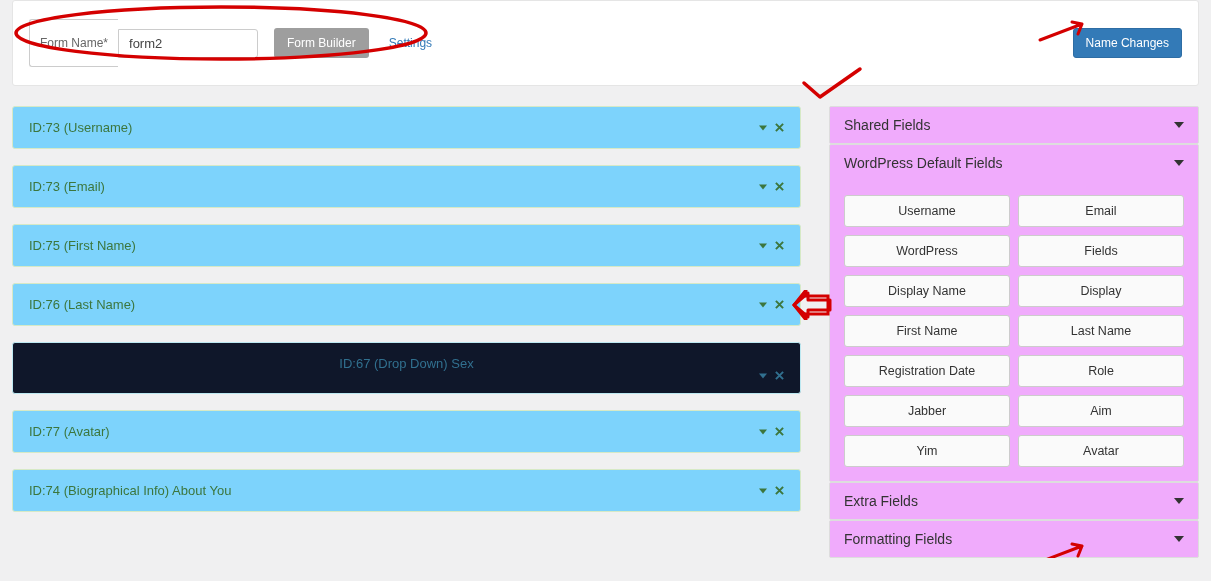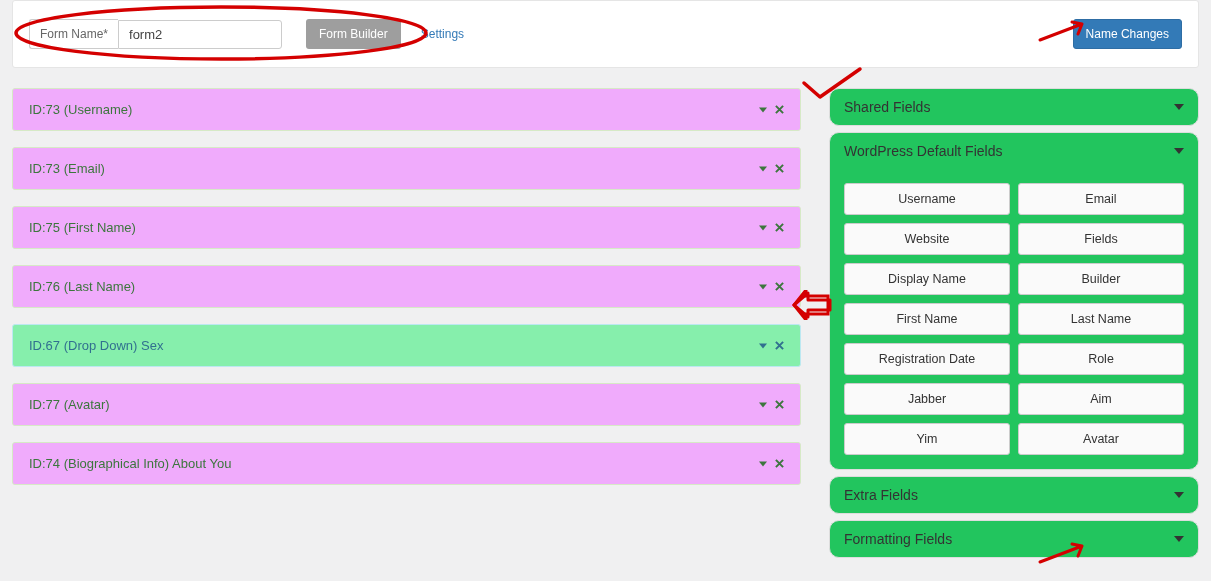--- a/index.html
+++ b/index.html
@@ -17,47 +17,47 @@
     border-radius: 3px;
     margin: 0 12px 20px 12px;
     padding: 18px 16px;
     display: flex;
     align-items: center;
     gap: 0;
   }
   .form-name-label {
     font-size: 12px;
     color: #666;
-    padding: 7px 10px;
+    padding: 16px 10px;
     border: 1px solid #ccc;
     border-right: none;
     border-radius: 3px 0 0 3px;
     background: #fff;
   }
   .form-name-input {
     font-size: 13px;
     padding: 6px 10px;
     border: 1px solid #ccc;
     border-radius: 0 3px 3px 0;
-    width: 164px;
+    width: 140px;
     background: #fff;
     color: #444;
     outline: none;
   }
   .btn {
     font-size: 12px;
     padding: 7px 12px;
     border-radius: 3px;
     border: 1px solid transparent;
     cursor: pointer;
   }
   .btn-secondary {
     background: #9e9e9e;
     color: #fff;
-    margin-left: 24px;
+    margin-left: 16px;
   }
   .btn-link {
     background: transparent;
     color: #337ab7;
     border: none;
     margin-left: 8px;
   }
   .spacer { flex: 1; }
   .btn-primary {
     background: #337ab7;
@@ -74,47 +74,47 @@
   .field-card {
     border: 1px solid;
     border-radius: 3px;
     padding: 13px 16px;
     margin-bottom: 16px;
     font-size: 13px;
     display: flex;
     align-items: center;
   }
   .field-green {
-    background: #f0abfc;
+    background: #7dd3fc;
     border-color: #d6e9c6;
     color: #3c763d;
     text-align: center;
   }
   .field-blue {
-    background: #86efac;
+    background: #0f172a;
     border-color: #bce8f1;
     color: #31708f;
+    flex-direction: column;
   }
   .field-card .controls {
     margin-left: auto;
     display: flex;
     gap: 8px;
     align-items: center;
   }
   .caret-icon svg { width: 8px; height: 8px; display:block; }
   .close-icon svg { width: 9px; height: 9px; display:block; }
   .field-green .caret-icon svg, .field-green .close-icon svg { fill: #3c763d; }
   .field-blue .caret-icon svg, .field-blue .close-icon svg { fill: #31708f; }
   .caret-icon, .close-icon { cursor: pointer; }
 
   .panel {
-    background: #22c55e;
+    background: #f0abfc;
     border: 1px solid #ddd;
-    border-radius: 10px;
-    margin-bottom: 6px;
+    border-radius: 2px;
   }
   .panel-head {
     padding: 10px 14px;
     font-size: 14px;
     color: #333;
     display: flex;
     align-items: center;
     cursor: pointer;
   }
   .panel-head .chev { margin-left: auto; }
@@ -281,24 +281,24 @@
           <span>WordPress Default Fields</span>
           <span class="chev">
               <svg viewBox="0 0 10 10">
                 <path d="M0 2 L10 2 L5 8 Z"></path>
               </svg>
             </span>
         </div>
         <div class="panel-body" id="wp-default-body">
             <div class="field-btn">Username</div>
             <div class="field-btn">Email</div>
-            <div class="field-btn">Website</div>
+            <div class="field-btn">WordPress</div>
             <div class="field-btn">Fields</div>
             <div class="field-btn">Display Name</div>
-            <div class="field-btn">Builder</div>
+            <div class="field-btn">Display</div>
             <div class="field-btn">First Name</div>
             <div class="field-btn">Last Name</div>
             <div class="field-btn">Registration Date</div>
             <div class="field-btn">Role</div>
             <div class="field-btn">Jabber</div>
             <div class="field-btn">Aim</div>
             <div class="field-btn">Yim</div>
             <div class="field-btn">Avatar</div>
           </div>
       </div>

